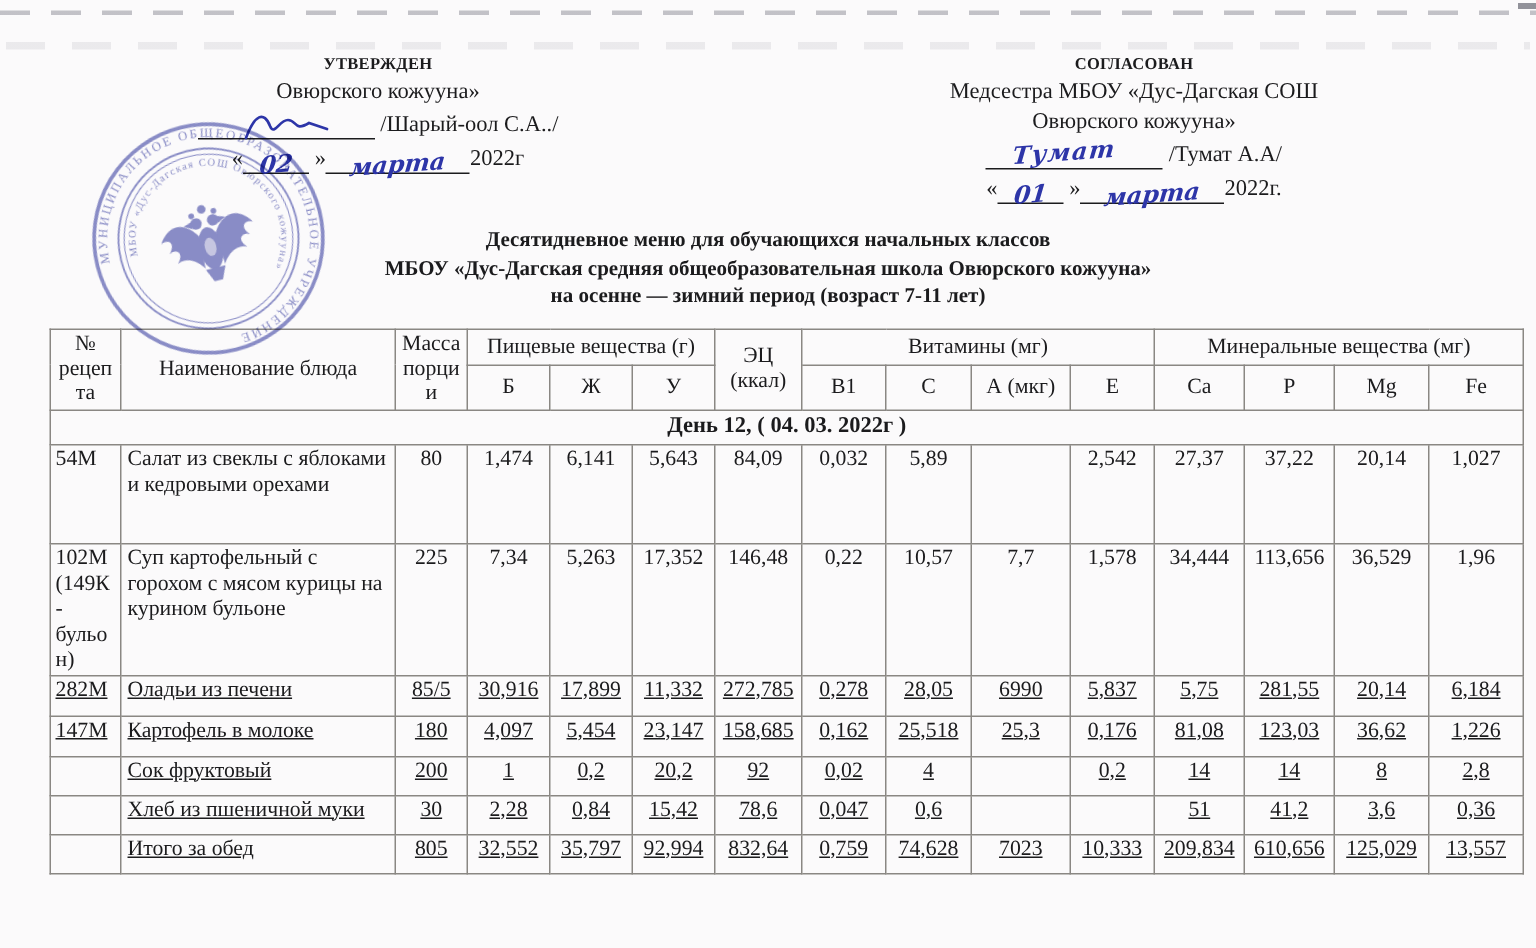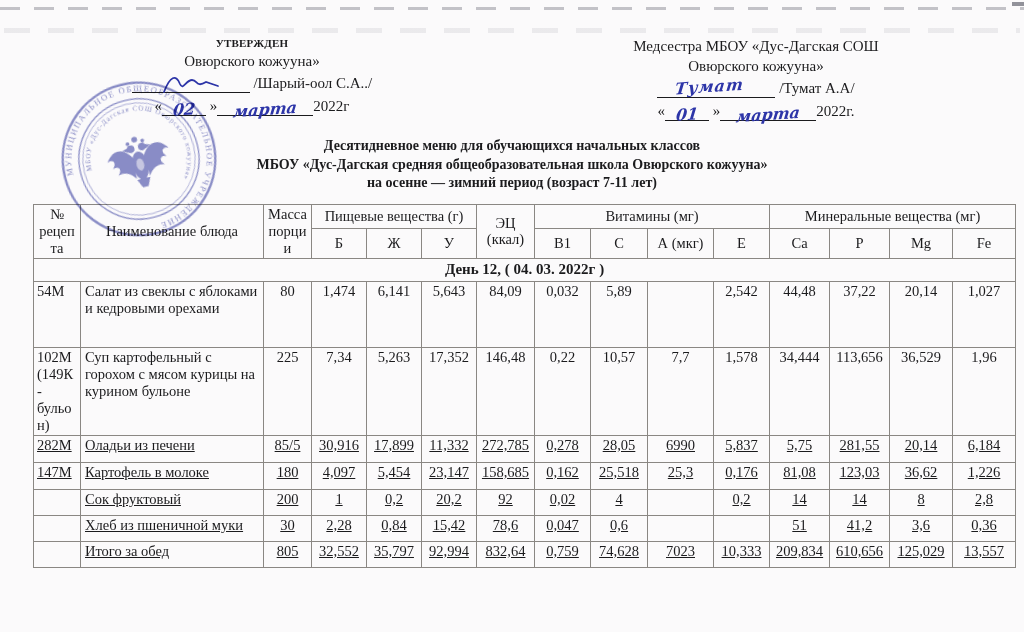--- a/index.html
+++ b/index.html
@@ -72,20 +72,21 @@
           </svg></span>
       <span>/Шарый-оол С.А../</span>
     </div>
     <div class="date-row">
       <span>«</span><span class="u-day"><span class="hw">02</span></span>
       <span>»</span><span class="u-month"><span class="hw">марта</span></span><span>2022г</span>
     </div>
   </div>
 
   <div class="approval right">
+    <div class="appr-heading">СОГЛАСОВАН</div>
     <div>Медсестра МБОУ «Дус-Дагская  СОШ</div>
     <div>Овюрского  кожууна»</div>
     <div class="sig-row">
       <span class="sig-line"><span class="hw hw-script">Тумат</span></span>
       <span>/Тумат А.А/</span>
     </div>
     <div class="date-row">
       <span>«</span><span class="u-day"><span class="hw">01</span></span>
       <span>»</span><span class="u-month"><span class="hw">марта</span></span><span>2022г.</span>
     </div>
@@ -177,21 +178,21 @@
       <td class="dish">Салат из свеклы с яблоками и кедровыми орехами</td>
       <td class="num">80</td>
       <td class="num">1,474</td>
       <td class="num">6,141</td>
       <td class="num">5,643</td>
       <td class="num">84,09</td>
       <td class="num">0,032</td>
       <td class="num">5,89</td>
       <td class="num"></td>
       <td class="num">2,542</td>
-      <td class="num">44,48</td>
+      <td class="num">27,37</td>
       <td class="num">37,22</td>
       <td class="num">20,14</td>
       <td class="num">1,027</td>
     </tr>
     <tr class="r2">
       <td class="id">102М (149К - бульон)</td>
       <td class="dish">Суп картофельный с горохом с мясом курицы на курином бульоне</td>
       <td class="num">225</td>
       <td class="num">7,34</td>
       <td class="num">5,263</td>

